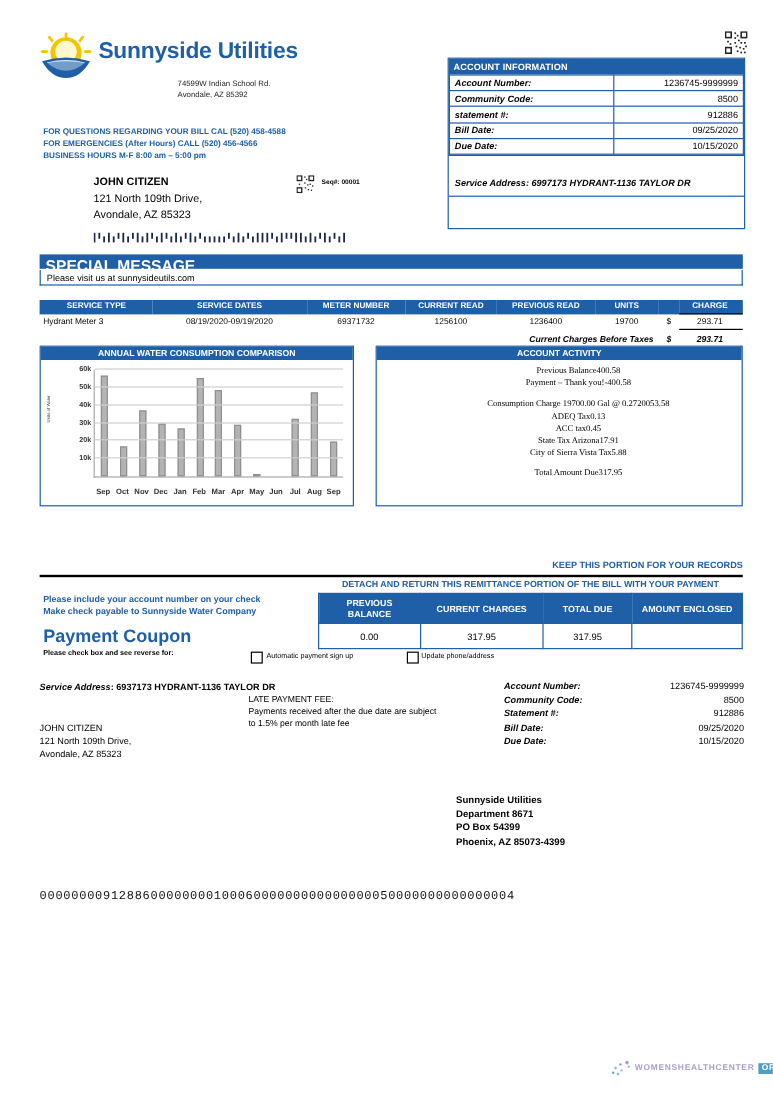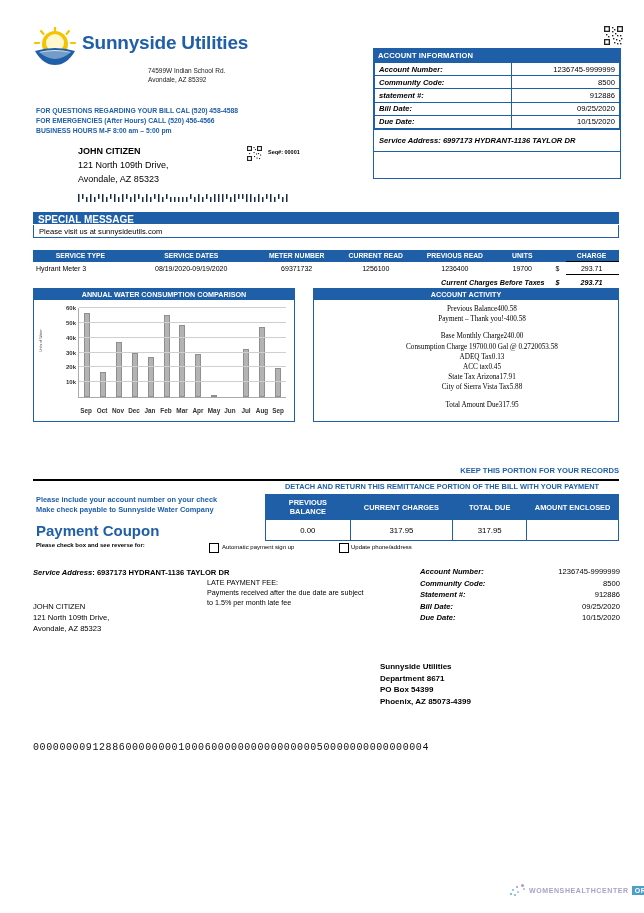--- a/index.html
+++ b/index.html
@@ -23,34 +23,34 @@
   #statement-title{left:430px;top:27px;width:160px;text-align:center;font-size:19px;font-weight:bold;color:#1F5FA8;}
   #qr-top{left:604px;top:26px;width:19px;height:19px;}
 
   
   #acct-box{left:373px;top:48px;width:246px;border:1.4px solid #1F5FA8;}
   #acct-box .hdr{background:#1F5FA8;color:#fff;font-size:7.6px;font-weight:bold;padding:2px 4px;letter-spacing:.1px;}
   #acct-box table{border-collapse:collapse;width:100%;}
   #acct-box td{font-size:7.6px;padding:1.6px 4px;border:1px solid #1F5FA8;}
   #acct-box td.lbl{font-style:italic;font-weight:bold;width:56%;}
   #acct-box td.val{text-align:right;}
-  #svc-addr-row{font-size:7.6px;font-style:italic;font-weight:bold;padding:6px 5px 6px 5px;border-top:1.4px solid #1F5FA8;}
+  #svc-addr-row{font-size:7.6px;font-style:italic;font-weight:bold;padding:18px 5px 6px 5px;border-top:1.4px solid #1F5FA8;}
   #svc-addr-blank{height:26px;border-top:1.4px solid #1F5FA8;}
 
   
   #contact{left:36px;top:106px;font-size:6.8px;line-height:10.2px;color:#1F5FA8;font-weight:bold;}
   #cust-name{left:78px;top:146px;font-size:9px;font-weight:bold;}
   #cust-a1{left:78px;top:160px;font-size:9px;}
   #cust-a2{left:78px;top:174px;font-size:9px;}
   #qr-cust{left:247px;top:146px;width:15px;height:15px;}
   #seq{left:268px;top:149px;font-size:5.5px;font-weight:bold;}
   #imb{left:78px;top:190px;width:210px;height:16px;}
 
   
-  #special-hdr{left:33px;top:212px;width:586px;height:12px;background:#1F5FA8;color:#fff;font-size:10px;font-weight:bold;padding:2px 0 0 5px;box-sizing:border-box;}
+  #special-hdr{left:33px;top:212px;width:586px;height:12px;background:#1F5FA8;color:#fff;font-size:13px;font-weight:bold;padding:2px 0 0 5px;box-sizing:border-box;}
   #special-body{left:33px;top:225px;width:586px;height:13px;border:1px solid #1F5FA8;border-top:none;box-sizing:border-box;font-size:7.6px;padding:2px 0 0 5px;}
 
   
   #svc-table{left:33px;top:250px;width:586px;}
   #svc-table .row-hdr{background:#1F5FA8;color:#fff;}
   #svc-table table{width:100%;border-collapse:collapse;}
   #svc-table th{font-size:6.8px;font-weight:bold;padding:2px 2px;text-align:center;}
   #svc-table td{font-size:7px;padding:2.5px 2px;}
   .c-type{width:16%;text-align:left;padding-left:3px!important;}
   .c-dates{width:22%;text-align:center;}
@@ -428,24 +428,20 @@
       <div class="act-line">
         <span>Previous Balance</span>
         <span>400.58</span>
       </div>
       <div class="act-line">
         <span>Payment – Thank you!</span>
         <span>-400.58</span>
       </div>
       <div class="act-gap"></div>
       <div class="act-line">
-        <span>Base Monthly  Charge</span>
-        <span>240.00</span>
-      </div>
-      <div class="act-line">
         <span>Consumption Charge 19700.00 Gal @ 0.27200</span>
         <span>53.58</span>
       </div>
       <div class="act-line">
         <span>ADEQ Tax</span>
         <span>0.13</span>
       </div>
       <div class="act-line">
         <span>ACC tax</span>
         <span>0.45</span>

